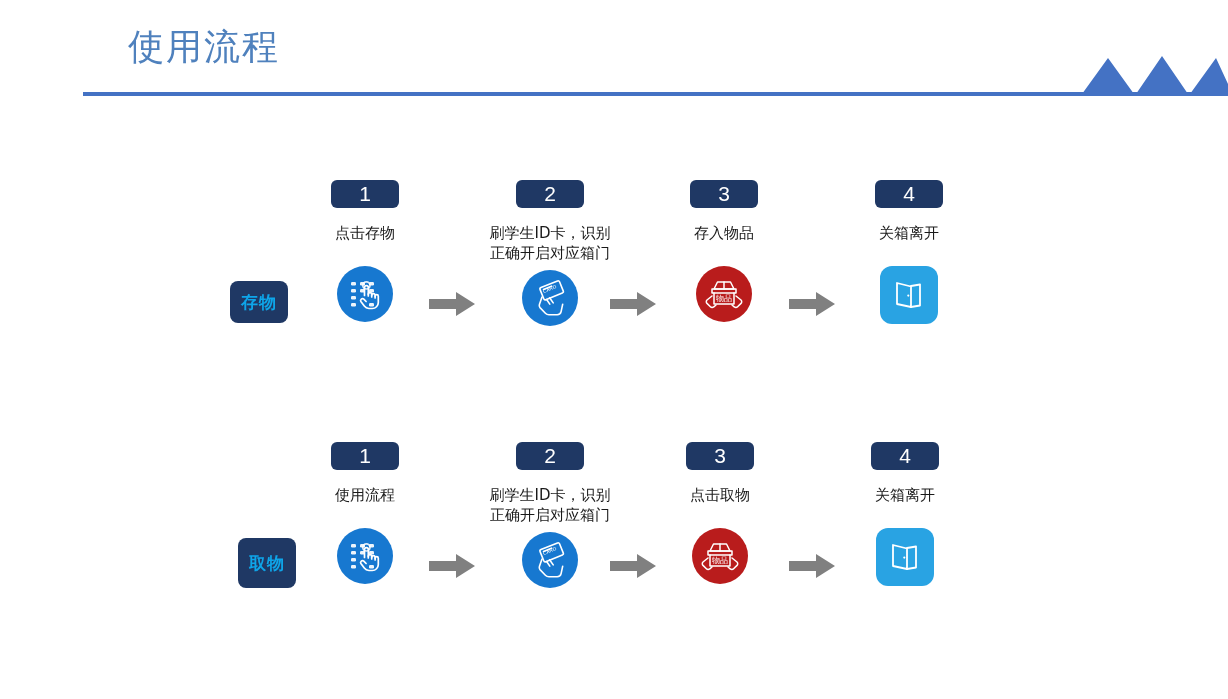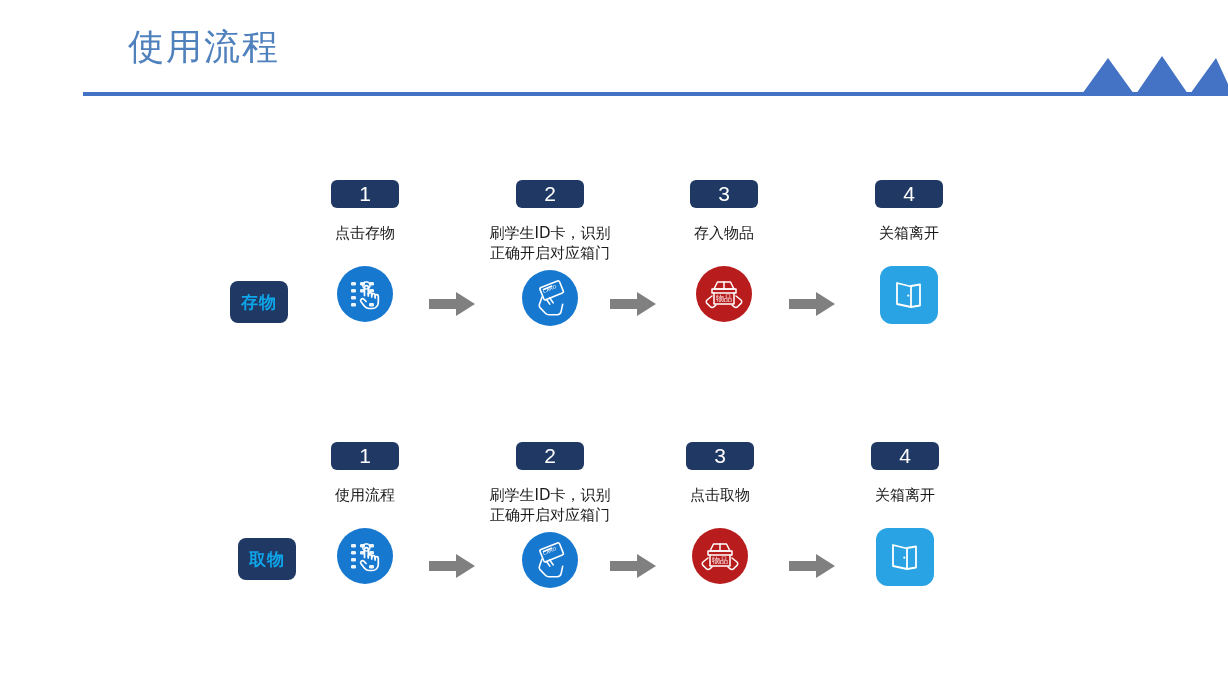--- a/index.html
+++ b/index.html
@@ -288,21 +288,21 @@
             <circle cx="18.3" cy="19.6" r="1.1" fill="#ffffff" stroke="none"></circle>
           </g>
         </svg>
       </div>
     </div>
   </div>
 </div>
 
 <div class="flow-row" id="row-take">
 
-  <div class="side-badge" style="left:238px; top:96px; width:58px; height:42px;">取物</div>
+  <div class="side-badge" style="left:238px; top:96px; width:58px; height:50px;">取物</div>
 
   <div class="step" style="left:285px;">
     <div class="step-num">1</div>
     <div class="step-caption">使用流程</div>
     <div class="step-icon" style="margin-top:22px;">
       <div class="icon-circle">
         <svg width="40" height="40" viewBox="0 0 40 40">
           <g fill="#ffffff" opacity="0.92">
             <rect x="6" y="8" width="5" height="3.4" rx="1.2"></rect>
             <rect x="15" y="8" width="5" height="3.4" rx="1.2"></rect>

